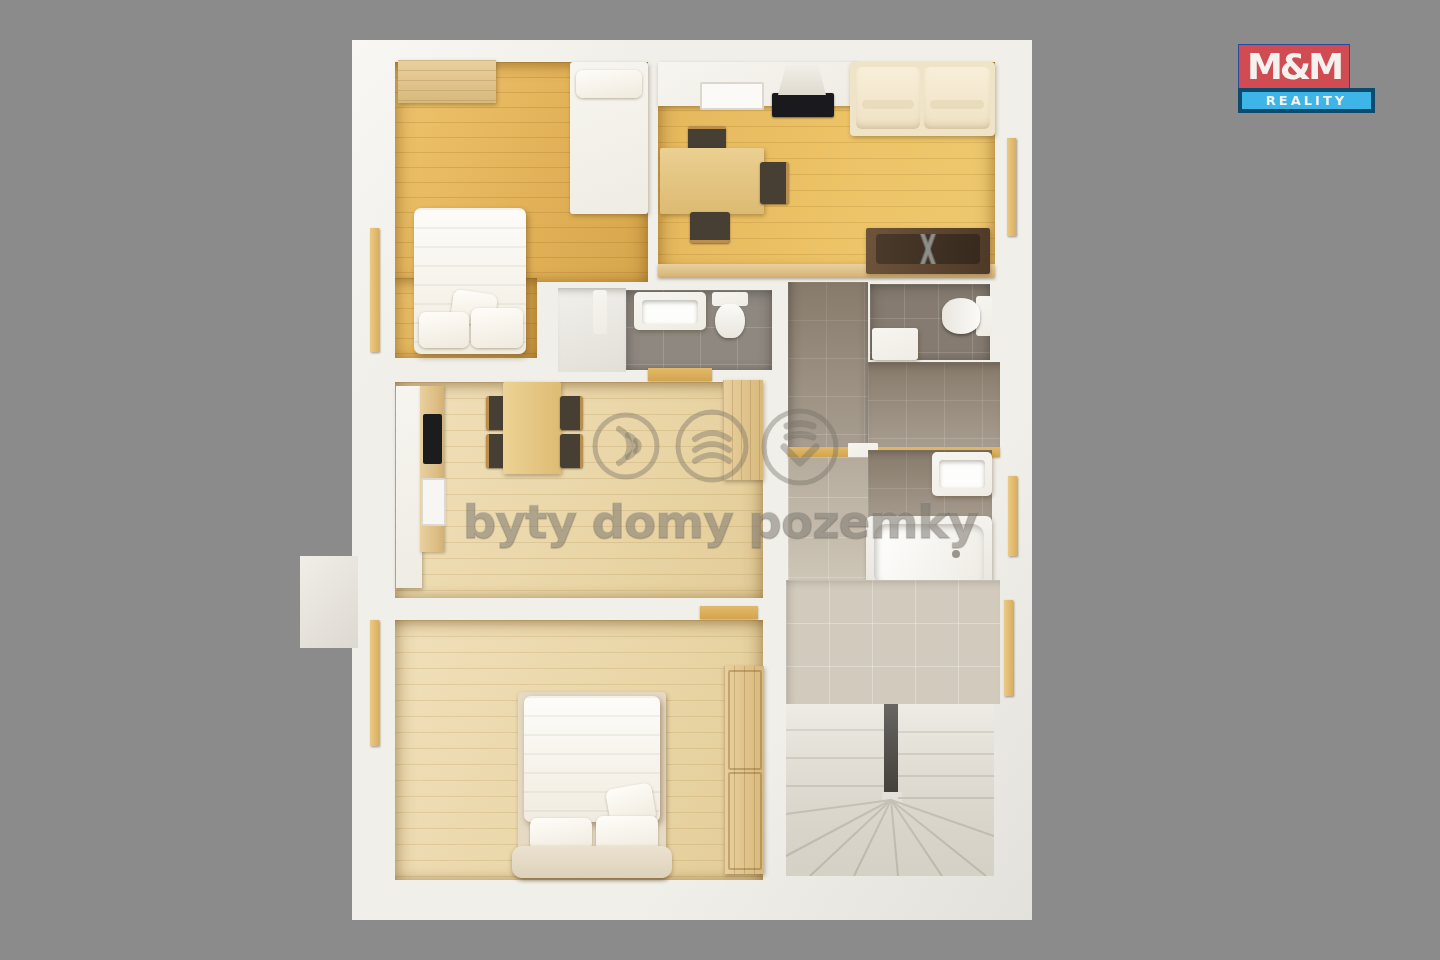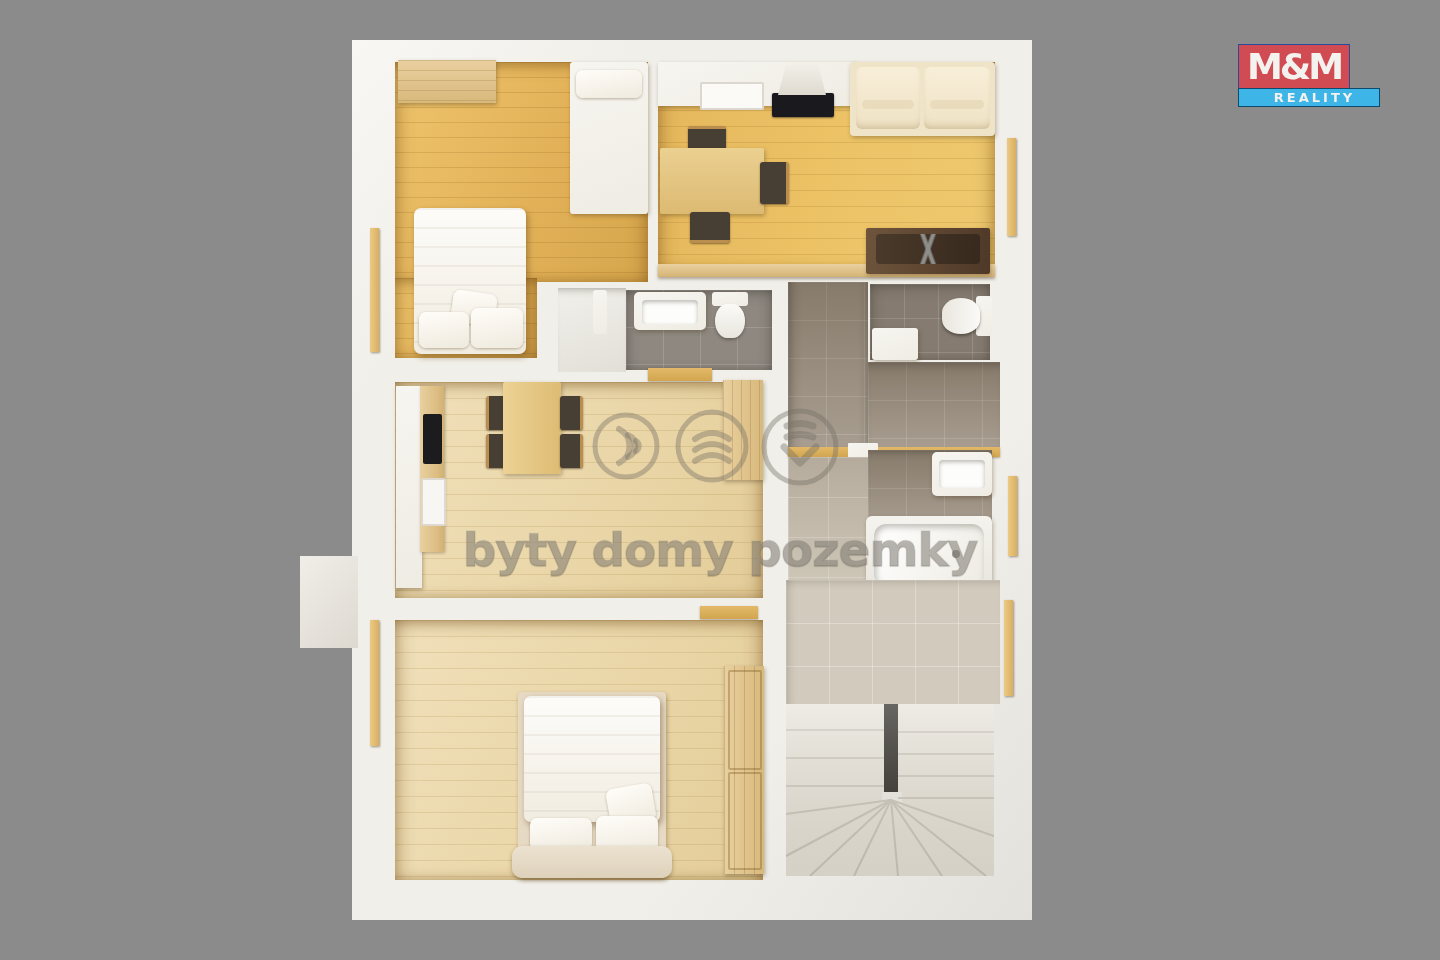--- a/index.html
+++ b/index.html
@@ -59,31 +59,31 @@
      background-image:repeating-linear-gradient(180deg,rgba(120,100,70,.08) 0 2px,transparent 2px 19px),
      linear-gradient(180deg,#fdfcf9,#f1ece1);
      box-shadow:2px 3px 6px rgba(90,60,20,.45);}
   .pillow{background:linear-gradient(170deg,#fffdf9,#efeade);border-radius:7px;
      box-shadow:0 1px 3px rgba(90,70,30,.4);}
 
   
   #watermark-text{position:absolute;left:720px;top:494px;transform:translateX(-50%);
      font-size:47px;font-weight:bold;letter-spacing:-1px;white-space:nowrap;
      color:rgba(118,111,102,.42);-webkit-text-stroke:1.5px rgba(90,85,78,.16);
-     text-shadow:0 -1px 0 rgba(255,255,255,.12),0 1px 1px rgba(60,55,50,.14);margin-top:28px;}
+     text-shadow:0 -1px 0 rgba(255,255,255,.12),0 1px 1px rgba(60,55,50,.14);}
   #watermark-icons{position:absolute;left:0;top:0;pointer-events:none;}
 
   
   #logo{position:absolute;left:1238px;top:44px;width:134px;height:62px;}
   #logo-top{position:absolute;left:0;top:0;width:110px;height:43px;border:1px solid #2a4a9b;
      display:flex;align-items:center;justify-content:center;
      font-weight:bold;font-size:36px;letter-spacing:-3px;line-height:1;}
-  #logo-bottom{position:absolute;left:0;top:44px;width:129px;height:17px;border:1px solid #0c4a6e;
+  #logo-bottom{position:absolute;left:0;top:44px;width:129px;height:17px;border:4px solid #0c4a6e;
      display:flex;align-items:center;justify-content:center;
-     font-weight:bold;font-size:13px;letter-spacing:3px;line-height:1;padding-left:11px;}
+     font-weight:bold;font-size:13px;letter-spacing:3px;line-height:1;}
 </style>
 </head>
 <body>
 
 <div id="stage">
 
   <div class="abs wall building-light" style="left:352px;top:40px;width:680px;height:880px;"></div>
   <div class="abs wall" style="left:300px;top:556px;width:58px;height:92px;background:linear-gradient(135deg,#f0eee8,#ddd9d1);"></div>
 
   <div class="room planks-gold shadow-wood" style="left:395px;top:62px;width:253px;height:220px;"></div>

